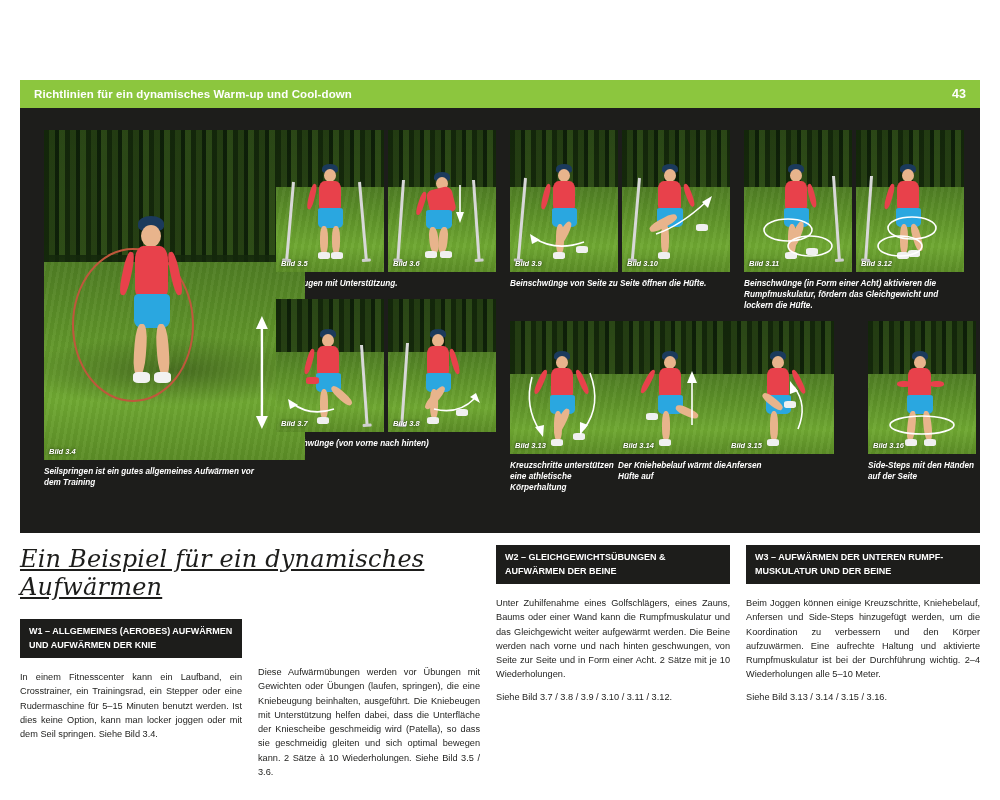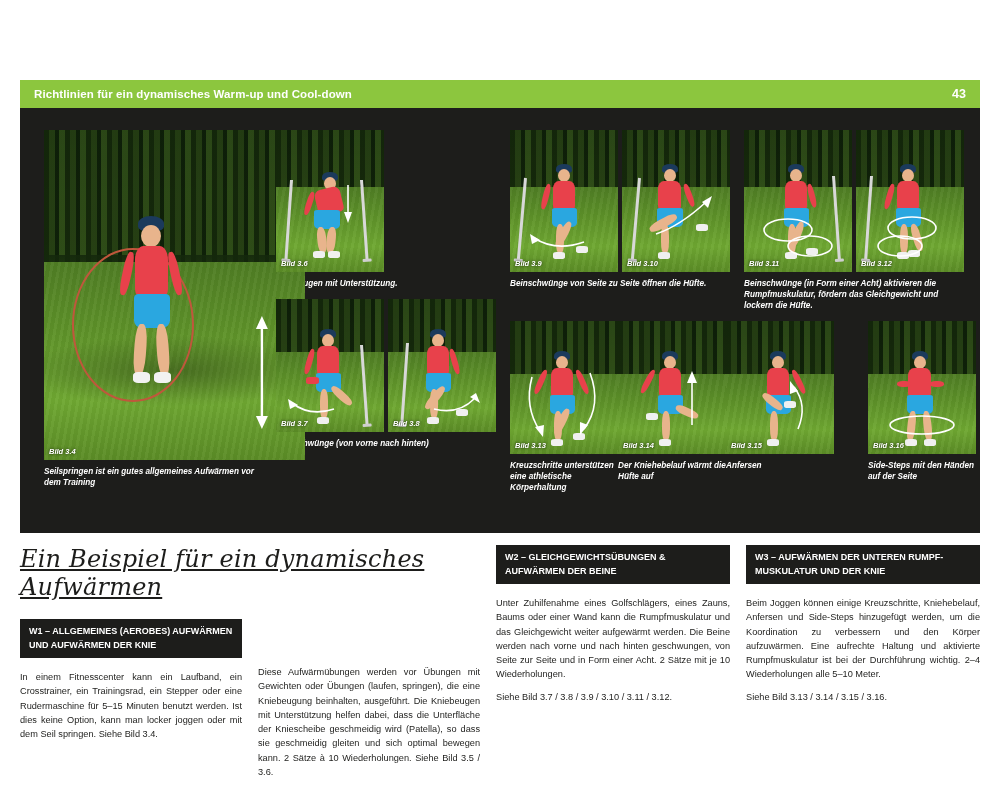--- a/index.html
+++ b/index.html
@@ -295,20 +295,39 @@
             </div>
             <div class="caption-tag">Bild 3.4</div>
           </div>
           <div class="cap">Seilspringen ist ein gutes allgemeines Aufwärmen vor dem Training</div>
         </div>
 
         <div style="width:220px;display:flex;flex-direction:column;">
 
           <div class="block">
             <div class="row">
+              <div class="photo" style="width:108px;height:142px;">
+                <div class="sky"></div>
+                  <div class="trees"></div>
+                  <div class="grass"></div>
+                <div class="person" style="left:30px;top:34px;width:52px;height:96px;">
+                  <div class="p-cap" style="left:16px;top:0;width:16px;height:9px;"></div>
+                  <div class="p-head" style="left:18px;top:5px;width:12px;height:13px;"></div>
+                  <div class="p-torso" style="left:13px;top:17px;width:22px;height:30px;"></div>
+                  <div class="p-shorts" style="left:12px;top:44px;width:25px;height:20px;"></div>
+                  <div class="p-limb" style="left:6px;top:20px;width:6px;height:26px;transform:rotate(14deg);background:#e8414b;"></div>
+                  <div class="p-limb" style="left:14px;top:62px;width:8px;height:28px;"></div>
+                  <div class="p-limb" style="left:26px;top:62px;width:8px;height:28px;"></div>
+                  <div class="p-shoe" style="left:12px;top:88px;width:12px;height:7px;"></div>
+                  <div class="p-shoe" style="left:25px;top:88px;width:12px;height:7px;"></div>
+                </div>
+                <div class="club" style="left:16px;top:52px;width:3px;height:78px;transform:rotate(5deg);"></div>
+                <div class="club" style="left:82px;top:52px;width:3px;height:78px;transform:rotate(-5deg);"></div>
+                <div class="caption-tag">Bild 3.5</div>
+              </div>
               <div class="photo" style="width:108px;height:142px;">
                 <div class="sky"></div>
                   <div class="trees"></div>
                   <div class="grass"></div>
                 <div class="person" style="left:28px;top:42px;width:56px;height:88px;">
                   <div class="p-cap" style="left:18px;top:0;width:16px;height:9px;"></div>
                   <div class="p-head" style="left:20px;top:5px;width:12px;height:13px;"></div>
                   <div class="p-torso" style="left:12px;top:16px;width:26px;height:26px;transform:rotate(-14deg);"></div>
                   <div class="p-shorts" style="left:10px;top:38px;width:26px;height:19px;"></div>
                   <div class="p-limb" style="left:6px;top:20px;width:6px;height:24px;transform:rotate(18deg);background:#e8414b;"></div>
@@ -633,19 +652,19 @@
       </div>
     </div>
 
     <div class="mcol">
       <div class="subhead">W2 – GLEICHGEWICHTSÜBUNGEN &amp; AUFWÄRMEN DER BEINE</div>
       <p class="body">Unter Zuhilfenahme eines Golfschlägers, eines Zauns, Baums oder einer Wand kann die Rumpfmuskulatur und das Gleichgewicht weiter aufgewärmt werden. Die Beine werden nach vorne und nach hinten geschwungen, von Seite zur Seite und in Form einer Acht. 2 Sätze mit je 10 Wiederholungen.</p>
       <p class="body">Siehe Bild 3.7 / 3.8 / 3.9 / 3.10 / 3.11 / 3.12.</p>
     </div>
 
     <div class="rcol">
-      <div class="subhead">W3 – AUFWÄRMEN DER UNTEREN RUMPF-MUSKULATUR UND DER KNIE</div>
+      <div class="subhead">W3 – AUFWÄRMEN DER UNTEREN RUMPF-MUSKULATUR UND DER BEINE</div>
       <p class="body">Beim Joggen können einige Kreuzschritte, Kniehebelauf, Anfersen und Side-Steps hinzugefügt werden, um die Koordination zu verbessern und den Körper aufzuwärmen. Eine aufrechte Haltung und aktivierte Rumpfmuskulatur ist bei der Durchführung wichtig. 2–4 Wiederholungen alle 5–10 Meter.</p>
       <p class="body">Siehe Bild 3.13 / 3.14 / 3.15 / 3.16.</p>
     </div>
 
   </div>
 </div>
 
 </body></html>

